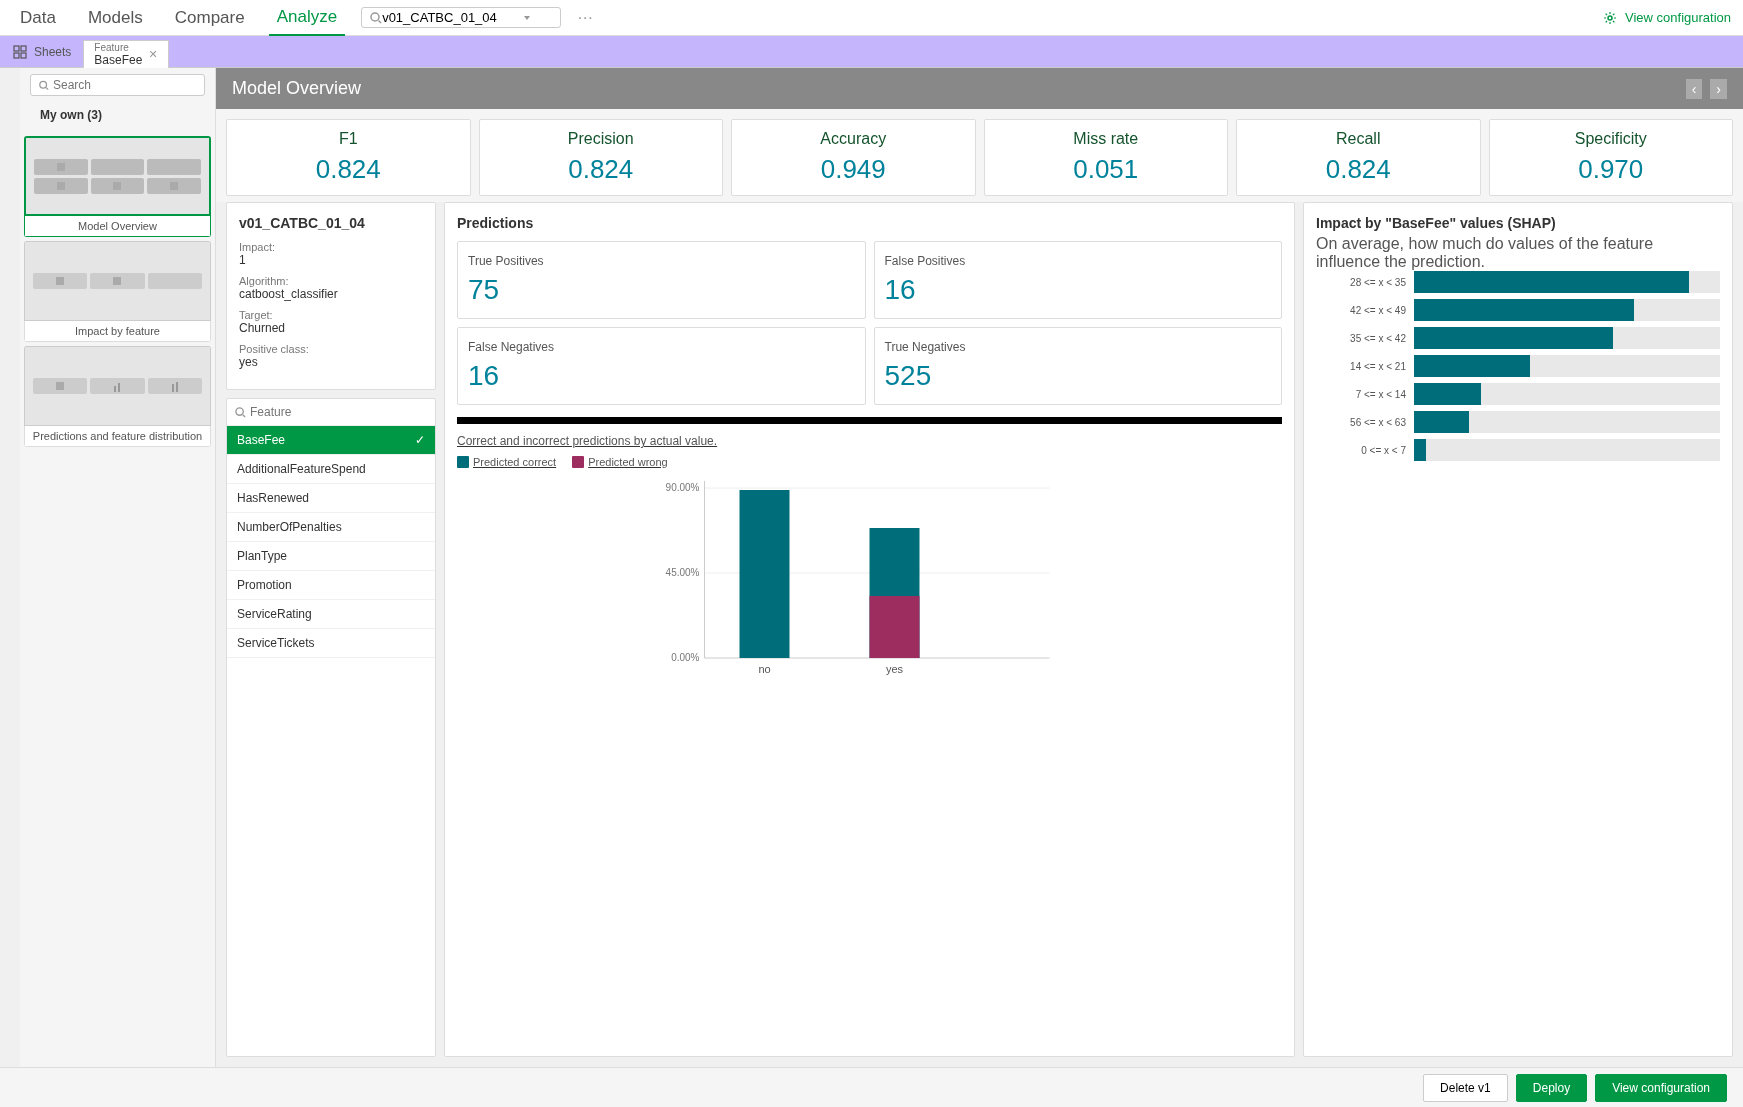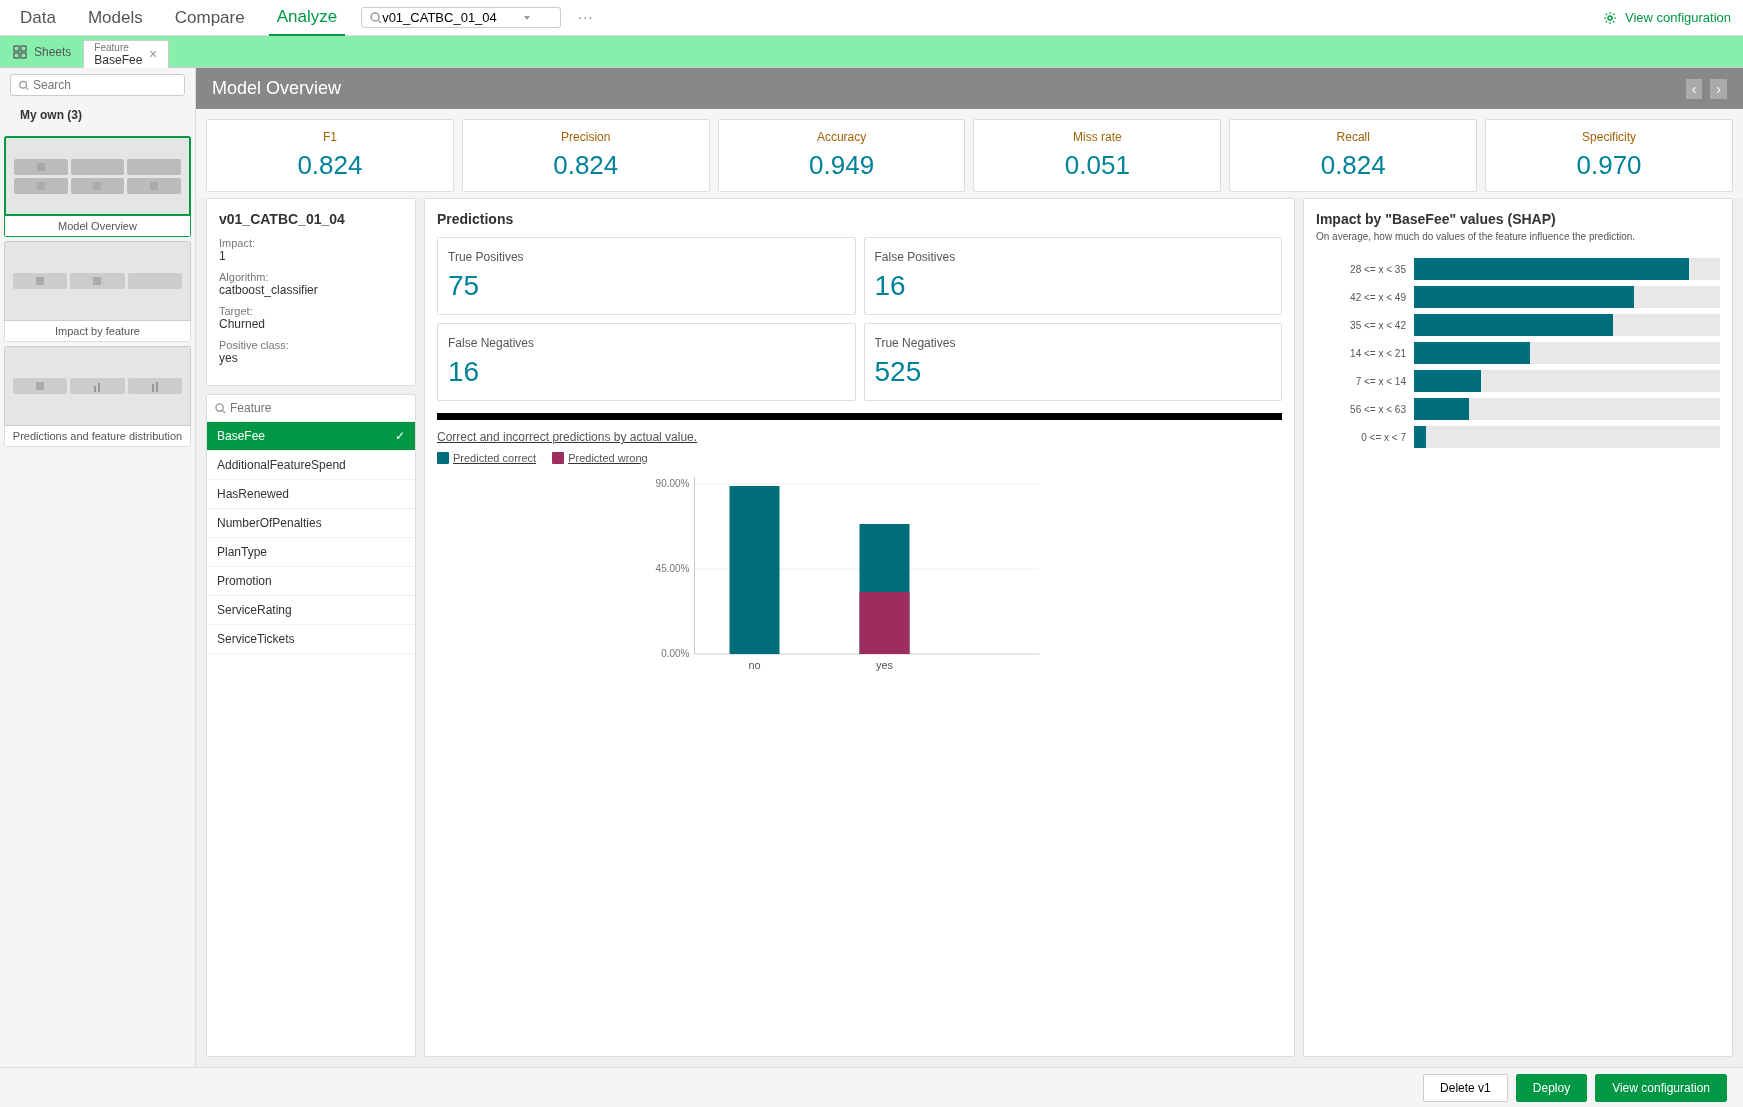--- a/index.html
+++ b/index.html
@@ -7,28 +7,28 @@
 
     
     .top-nav { display: flex; align-items: center; background: #fff; border-bottom: 1px solid #ddd; height: 36px; padding: 0 12px; gap: 16px; }
     .top-nav-item { font-size: 17px; color: #555; cursor: pointer; padding: 0 8px; height: 36px; display: flex; align-items: center; }
     .top-nav-item.active { color: #009845; border-bottom: 2px solid #009845; }
     .search-bar { display: flex; align-items: center; border: 1px solid #ccc; border-radius: 3px; padding: 2px 8px; min-width: 200px; background: #fff; }
     .search-bar input { border: none; outline: none; font-size: 13px; width: 140px; }
     .top-nav-right { margin-left: auto; display: flex; align-items: center; gap: 8px; color: #009845; font-size: 13px; cursor: pointer; }
 
     
-    .tabs-row { display: flex; align-items: center; background: #86efac; border-bottom: 1px solid #ccc; height: 32px; padding-left: 12px; }
+    .tabs-row { display: flex; align-items: center; background: #c4b5fd; border-bottom: 1px solid #ccc; height: 32px; padding-left: 12px; }
     .tab { display: flex; align-items: center; background: #fff; border: 1px solid #ccc; border-bottom: none; padding: 2px 10px; font-size: 12px; cursor: pointer; gap: 6px; height: 28px; margin-top: 4px; }
     .tab .tab-label { color: #777; font-size: 10px; }
     .tab .tab-value { font-size: 12px; color: #333; font-weight: 500; }
     .tab .close-icon { color: #999; font-size: 11px; cursor: pointer; }
 
     
-    .main-layout { display: flex; height: calc(1107px - 36px - 32px - 40px); }
+    .main-layout { display: flex; height: calc(1107px - 36px - 32px - 40px); padding-left: 20px; }
 
     
     .sidebar { width: 196px; background: #f5f5f5; border-right: 1px solid #ddd; display: flex; flex-direction: column; }
     .sidebar-header { padding: 6px 10px; }
     .sidebar-search { display: flex; align-items: center; border: 1px solid #ccc; border-radius: 3px; background: #fff; padding: 3px 8px; gap: 4px; margin-bottom: 8px; }
     .sidebar-search input { border: none; outline: none; font-size: 12px; width: 100%; }
     .sidebar-section-title { font-size: 12px; font-weight: 600; padding: 4px 10px; color: #333; }
     .sidebar-items { display: flex; flex-direction: column; gap: 4px; padding: 4px; }
     .sidebar-item { cursor: pointer; border-radius: 3px; overflow: hidden; }
     .sidebar-item-img { width: 100%; height: 80px; background: #e0e0e0; display: flex; align-items: center; justify-content: center; position: relative; }
@@ -39,21 +39,21 @@
     .content-area { flex: 1; display: flex; flex-direction: column; overflow: hidden; }
 
     
     .content-header { background: #888; color: #fff; padding: 10px 16px; font-size: 18px; font-weight: 400; display: flex; align-items: center; justify-content: space-between; }
     .content-header-nav { display: flex; gap: 8px; }
     .nav-arrow { background: #aaa; border: none; color: #fff; padding: 2px 6px; cursor: pointer; font-size: 14px; }
 
     
     .metrics-row { display: flex; gap: 8px; padding: 10px 10px 6px 10px; background: #f5f5f5; }
     .metric-card { flex: 1; background: #fff; border: 1px solid #ddd; border-radius: 2px; padding: 10px; text-align: center; }
-    .metric-label { font-size: 12px; color: #a16207; margin-bottom: 6px; }
+    .metric-label { font-size: 16px; color: #14532d; margin-bottom: 6px; }
     .metric-value { font-size: 26px; color: #00829a; font-weight: 400; }
 
     
     .main-split { display: flex; flex: 1; gap: 8px; padding: 0 10px 10px 10px; overflow: hidden; }
 
     
     .left-panel { display: flex; flex-direction: column; gap: 8px; width: 210px; flex-shrink: 0; }
     .model-info-card { background: #fff; border: 1px solid #ddd; border-radius: 2px; padding: 12px; }
     .model-name { font-size: 14px; font-weight: 600; margin-bottom: 10px; }
     .model-info-row { display: flex; flex-direction: column; margin-bottom: 8px; }
@@ -77,21 +77,21 @@
     .conf-value { font-size: 28px; color: #00829a; font-weight: 400; }
     .chart-section { border-top: 7px solid #000000; padding-top: 10px; text-decoration: underline; }
     .chart-subtitle { font-size: 12px; color: #555; margin-bottom: 8px; }
     .chart-legend { display: flex; gap: 16px; margin-bottom: 8px; }
     .legend-item { display: flex; align-items: center; gap: 4px; font-size: 11px; color: #555; }
     .legend-dot { width: 12px; height: 12px; border-radius: 1px; }
 
     
     .right-panel { width: 430px; background: #fff; border: 1px solid #ddd; border-radius: 2px; padding: 12px; display: flex; flex-direction: column; flex-shrink: 0; }
     .shap-title { font-size: 14px; font-weight: 600; margin-bottom: 4px; }
-    .shap-subtitle { font-size: 10px; color: #555; margin-bottom: 16px; }
+    .shap-subtitle { font-size: 16px; color: #555; }
     .shap-bars { display: flex; flex-direction: column; gap: 6px; flex: 1; }
     .shap-row { display: flex; align-items: center; gap: 8px; }
     .shap-row-label { font-size: 10px; color: #555; width: 90px; text-align: right; flex-shrink: 0; }
     .shap-bar-bg { flex: 1; background: #e8e8e8; height: 22px; position: relative; }
     .shap-bar-fill { height: 100%; background: #006e7a; }
 
     
     .bottom-bar { height: 40px; background: #f5f5f5; border-top: 1px solid #ddd; display: flex; align-items: center; justify-content: flex-end; padding: 0 16px; gap: 8px; }
     .btn { padding: 6px 16px; border: 1px solid #ccc; background: #fff; font-size: 12px; cursor: pointer; border-radius: 2px; }
     .btn-primary { background: #009845; color: #fff; border-color: #009845; }

